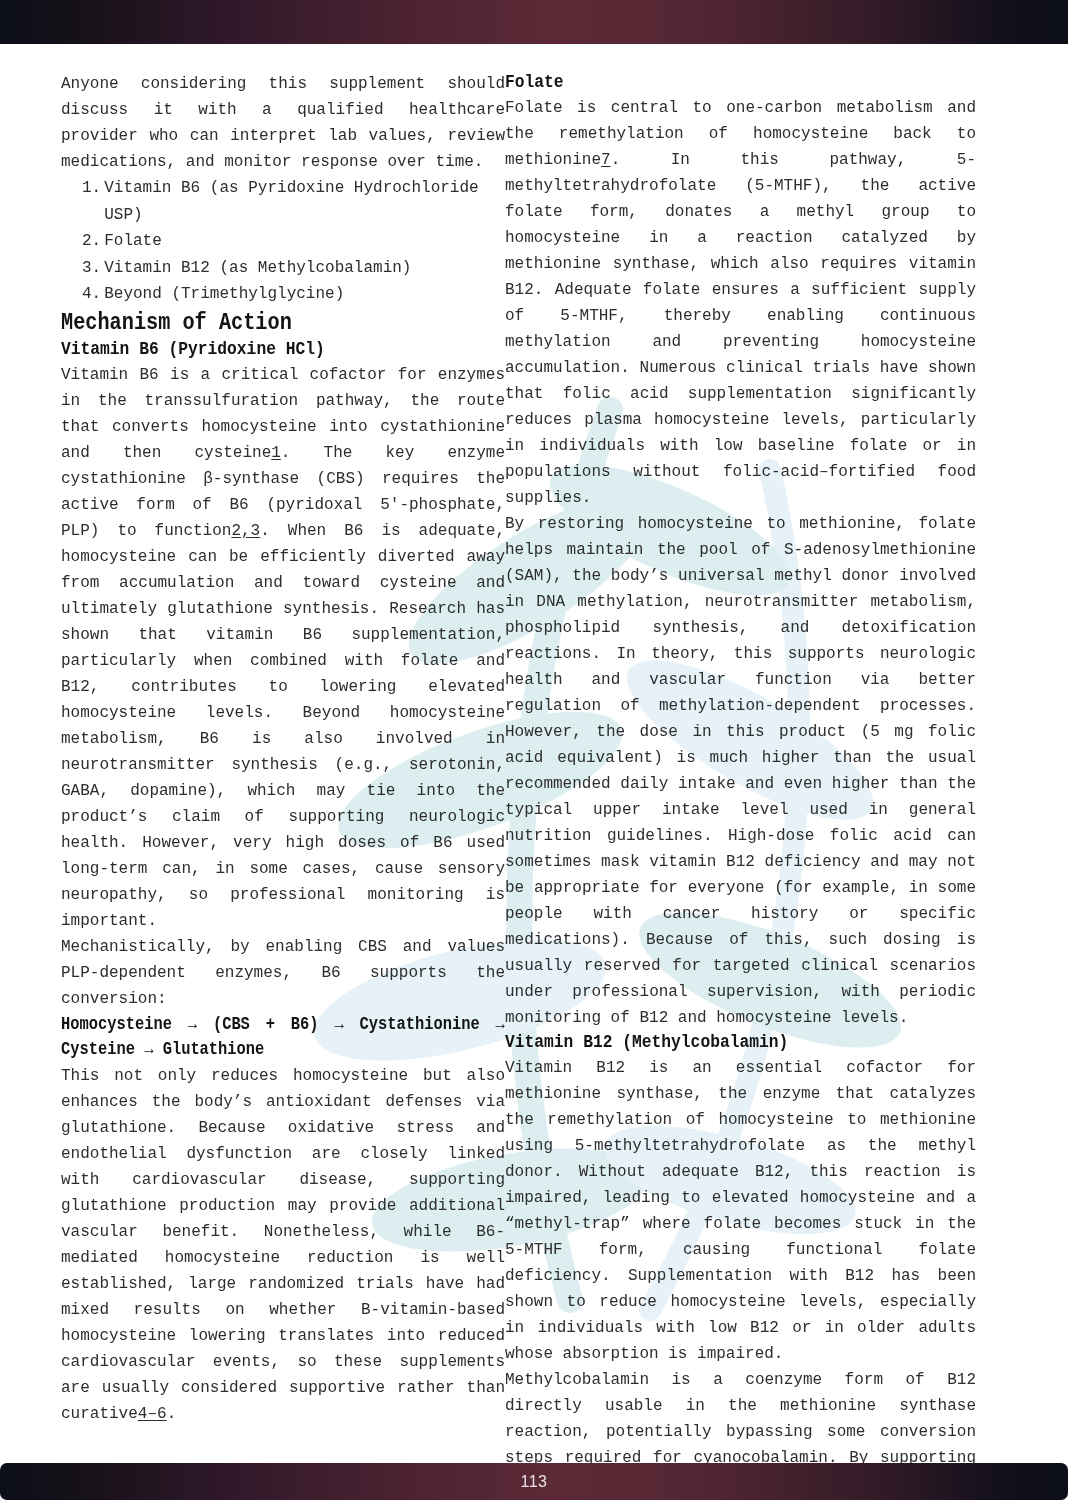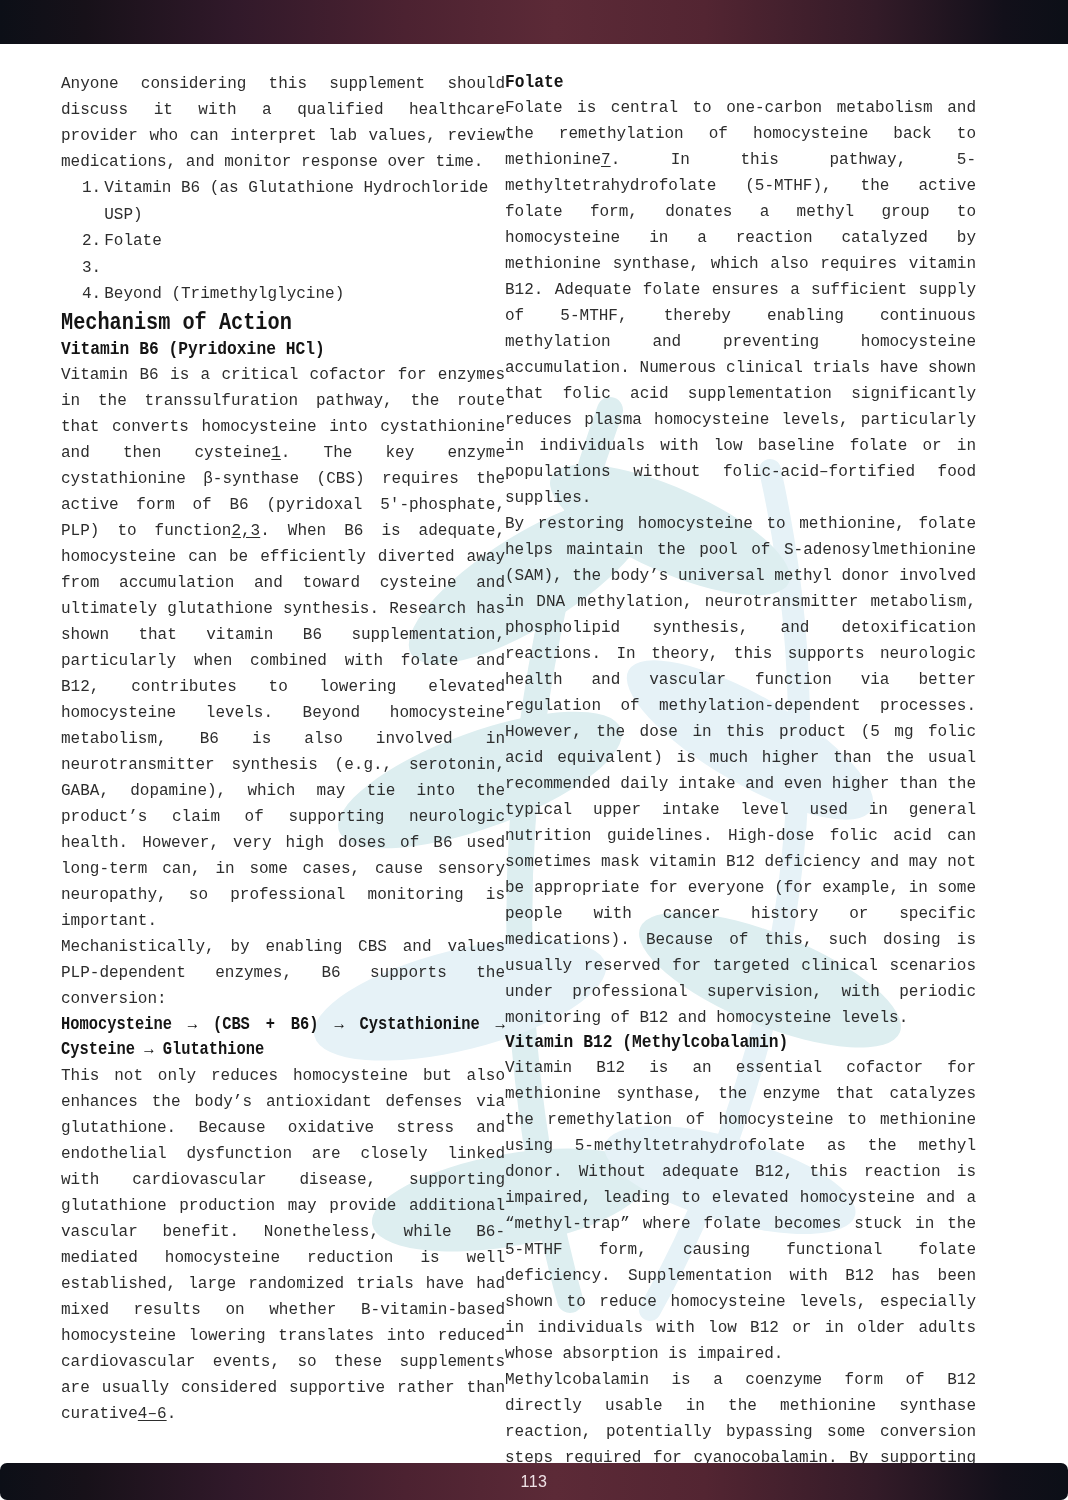--- a/index.html
+++ b/index.html
@@ -81,28 +81,29 @@
 
   <div class="content">
 
     <div class="col-left">
       <p class="body intro">Anyone considering this supplement should discuss it with a qualified healthcare provider who can interpret lab values, review medications, and monitor response over time.</p>
 
 
       <div class="ing-list">
         <div class="ing-row">
           <span class="ing-num">1.</span>
-          <span>Vitamin B6 (as Glutathione Hydrochloride USP)</span>
+          <span>Vitamin B6 (as Pyridoxine Hydrochloride USP)</span>
         </div>
         <div class="ing-row">
           <span class="ing-num">2.</span>
           <span>Folate</span>
         </div>
         <div class="ing-row">
           <span class="ing-num">3.</span>
+          <span>Vitamin B12 (as Methylcobalamin)</span>
         </div>
         <div class="ing-row">
           <span class="ing-num">4.</span>
           <span>Beyond (Trimethylglycine)</span>
         </div>
       </div>
 
       <h1 class="hc sz23 mech-head"><span class="cx">Mechanism of Action</span></h1>
 
       <h2 class="hc sz18 b6-head"><span class="cx">Vitamin B6 (Pyridoxine HCl)</span></h2>

